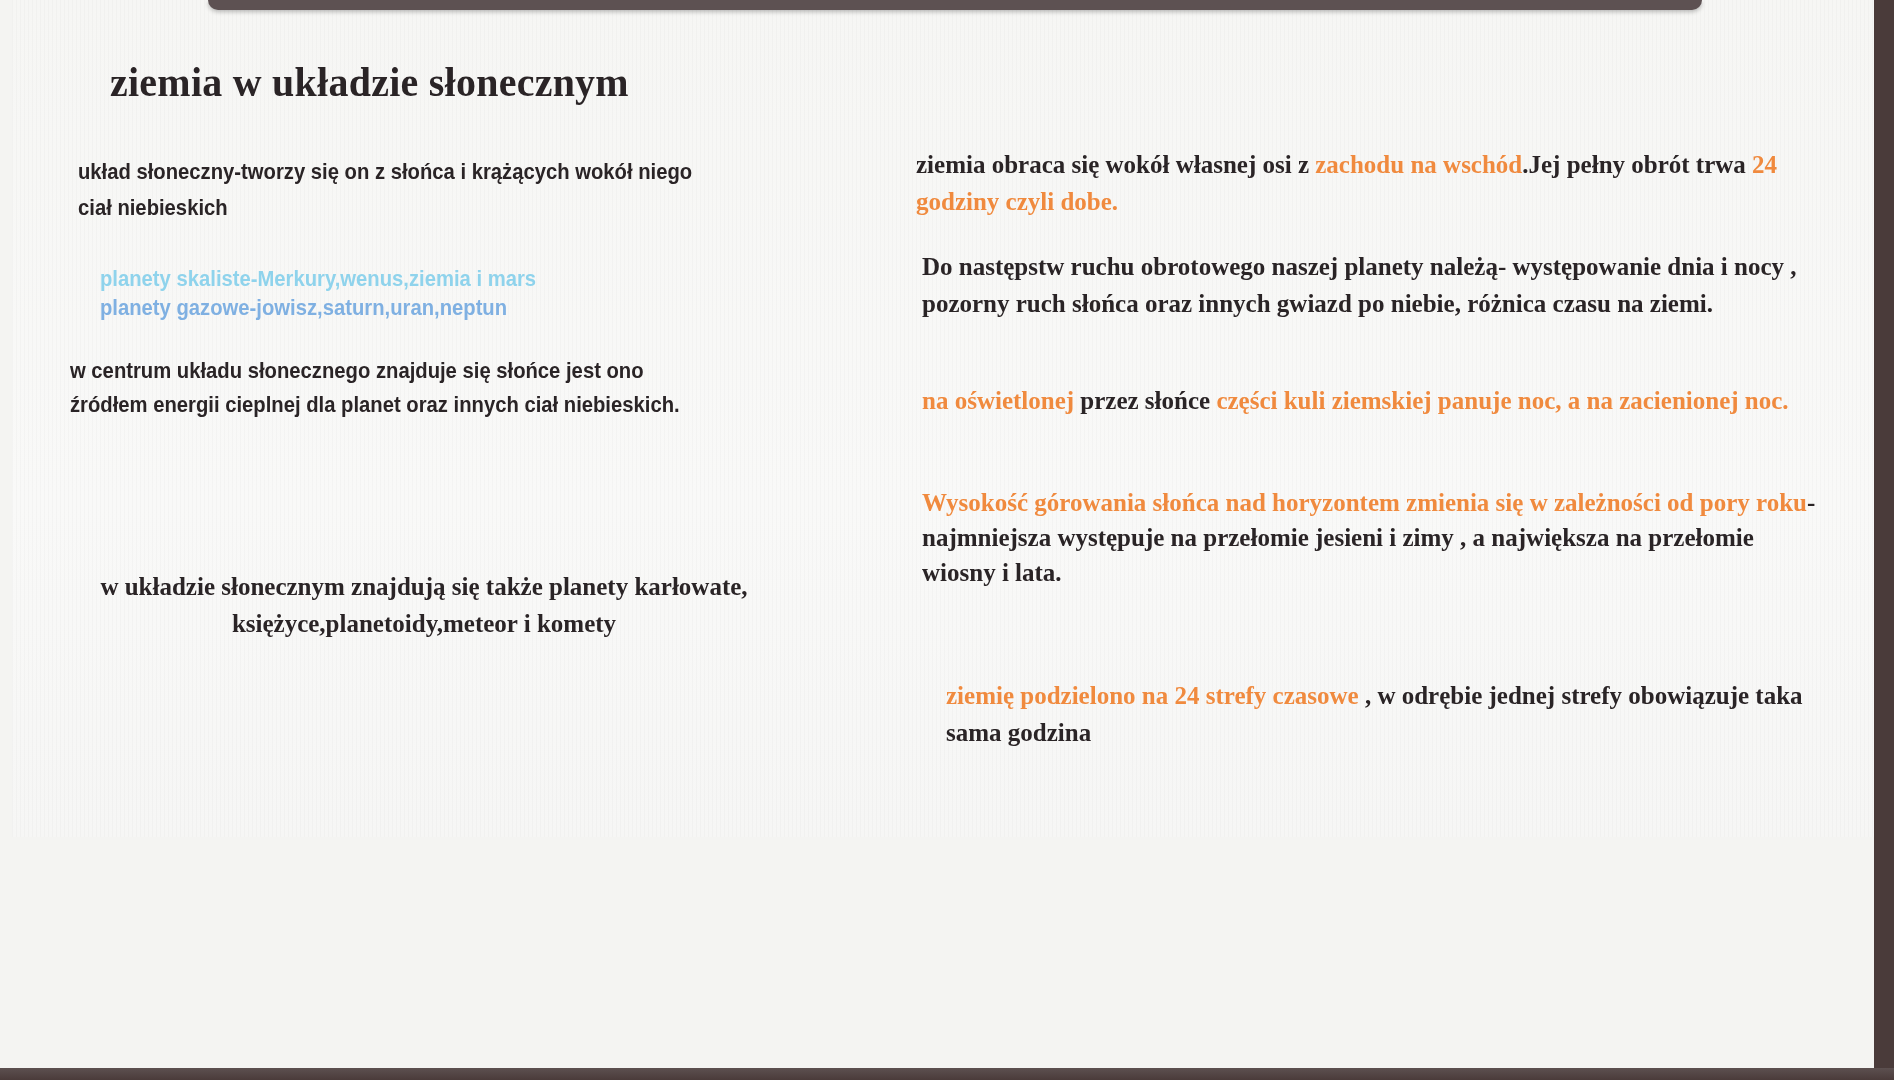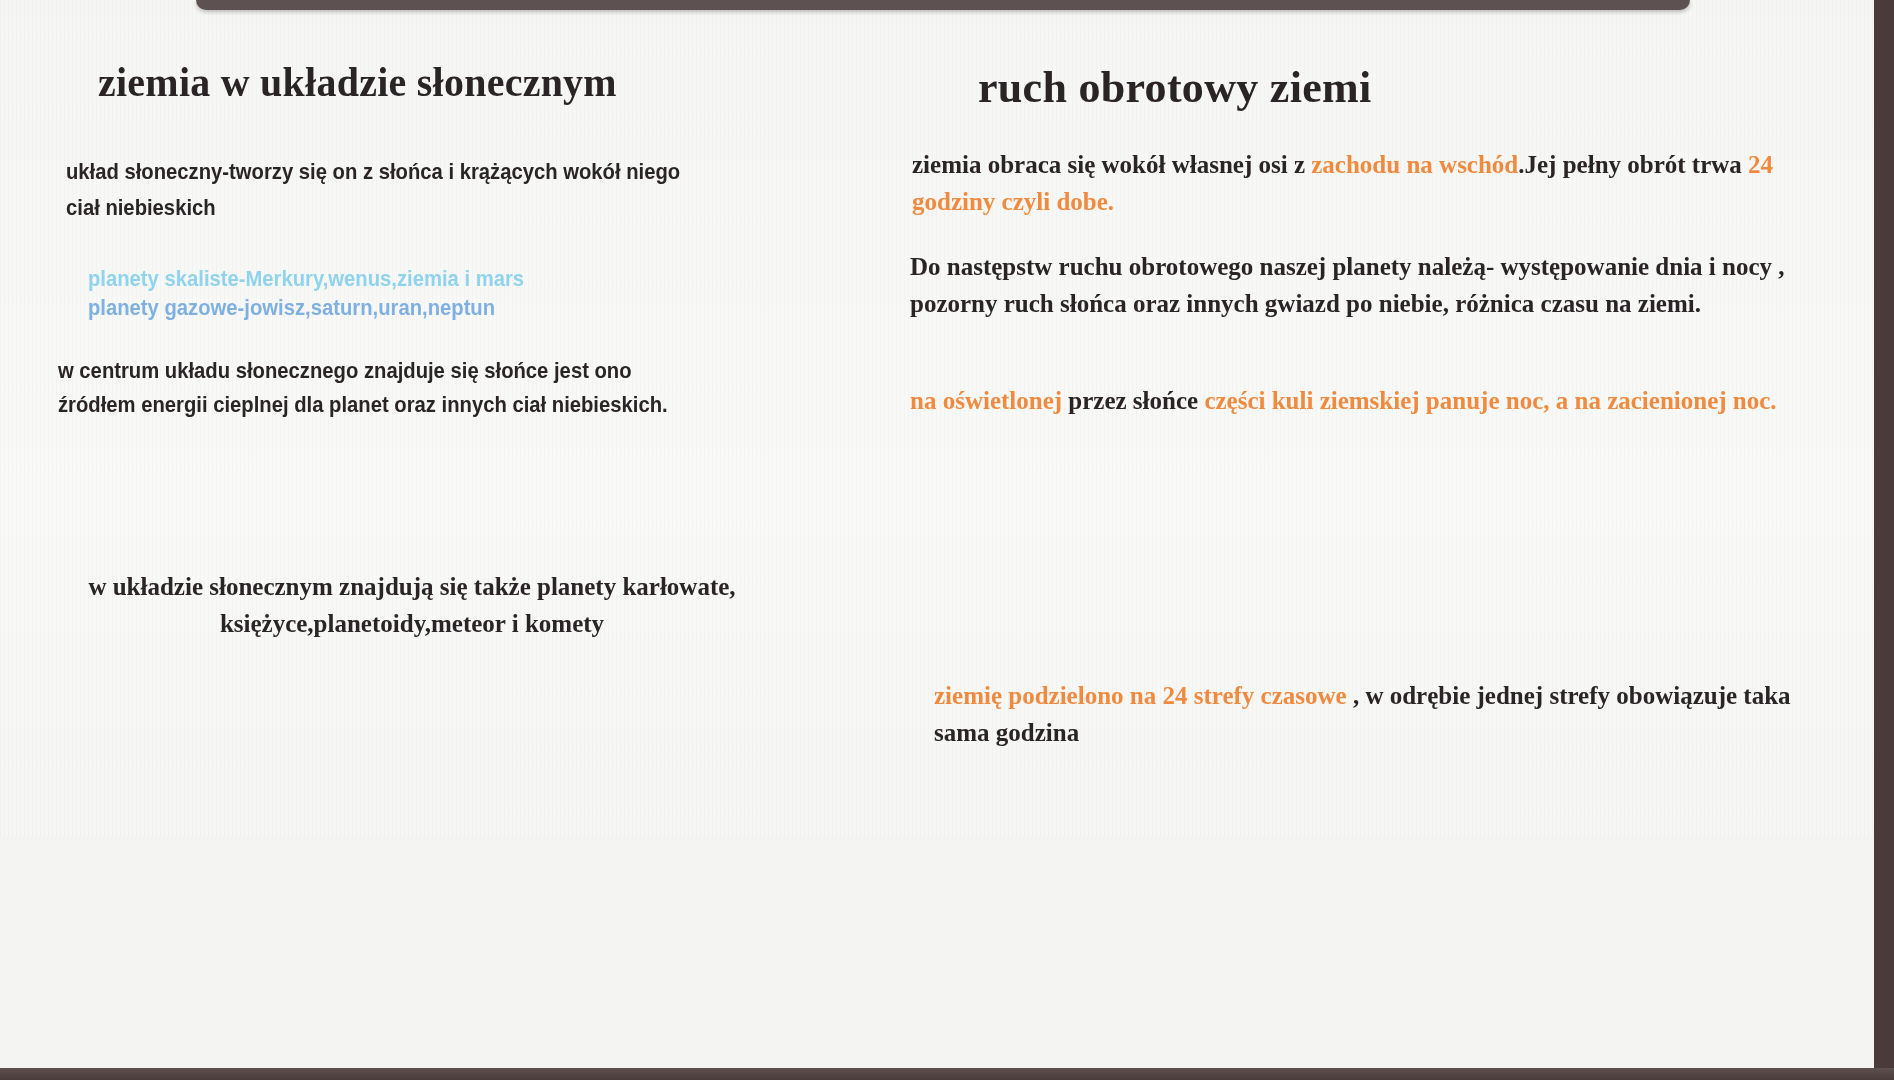--- a/index.html
+++ b/index.html
@@ -2,21 +2,21 @@
 <html><head>
 <meta charset="utf-8">
 <style>
   html, body { margin:0; padding:0; }
   body {
     width:1894px; height:1080px; overflow:hidden; position:relative;
     background:#f4f4f2;
     font-family:"Liberation Serif", "DejaVu Serif", serif;
   }
   .slide {
-    position:absolute; left:0; top:0; width:1876px; height:837px;
+    position:absolute; left:12px; top:0; width:1876px; height:837px;
     background:
       repeating-linear-gradient(90deg, rgba(0,0,0,0.018) 0 1px, transparent 1px 4px),
       linear-gradient(180deg, #f6f6f4 0%, #f9f9f8 60%, #f6f6f5 100%);
   }
   .frame-right {
     position:absolute; left:1874px; top:0; width:20px; height:1080px;
     background:#4a3b3a;
   }
   .frame-bottom {
     position:absolute; left:0; top:1068px; width:1894px; height:12px;
@@ -43,49 +43,51 @@
   .cyan { color:#8fd3ec; }
   .blue { color:#7fb0e2; }
   .bluetext { color:#8eb3df; }
 
   #lp1 { left:66px; top:154px; width:700px; }
   #lp2 { left:88px; top:264px; line-height:29px; font-size:22px; }
   #lp3 { left:58px; top:354px; width:700px; line-height:34px; }
   #lp4 { left:66px; top:505px; font-size:25px; }
   #lp5 { left:62px; top:568px; width:700px;text-align:center; }
 
-  #rp1 { left:904px; top:146px; width:900px;margin-left:8px; }
+  #rp1 { left:904px; top:146px; width:900px; }
   #rp2 { left:910px; top:248px; width:900px; }
   #rp3 { left:910px; top:384px; width:900px; line-height:34px; }
   #rp4 { left:910px; top:485px; width:900px; line-height:35px; }
   #rp5 { left:906px; top:677px; width:900px;margin-left:28px; }
 </style>
 </head>
 <body>
 
 <div class="slide">
   <div class="top-bar"></div>
 
   <h1 class="title left">ziemia w układzie słonecznym</h1>
-  <h1 class="title right">ruch obrotowy ziemi</h1>
 
   <p id="lp1" class="p sans">układ słoneczny-tworzy się on z słońca i krążących wokół niego ciał niebieskich</p>
   <div id="lp2" class="p sans">
     <div class="cyan">planety skaliste-Merkury,wenus,ziemia i mars</div>
     <div class="blue">planety gazowe-jowisz,saturn,uran,neptun</div>
   </div>
   <p id="lp3" class="p sans">w centrum układu słonecznego znajduje się słońce jest ono źródłem energii cieplnej dla planet oraz innych ciał niebieskich.</p>
   <p id="lp5" class="p serif">w układzie słonecznym znajdują się także planety karłowate, księżyce,planetoidy,meteor i komety</p>
 
   <p id="rp1" class="p serif">
     <span>ziemia obraca się wokół własnej osi z </span><span class="orange">zachodu na wschód</span><span>.Jej pełny obrót trwa </span><span class="orange">24 godziny czyli dobe.</span>
   </p>
   <p id="rp3" class="p serif">
     <span class="orange">na oświetlonej</span><span> przez słońce </span><span class="orange">części kuli ziemskiej panuje noc, a na zacienionej noc.</span>
   </p>
   <p id="rp2" class="p serif">Do następstw ruchu obrotowego naszej planety należą- występowanie dnia i nocy , pozorny ruch słońca oraz innych gwiazd po niebie, różnica czasu na ziemi.</p>
+  <p id="rp4" class="p serif">
+    <span class="orange">Wysokość górowania słońca nad horyzontem zmienia się w zależności od pory roku</span><span>-najmniejsza występuje na przełomie jesieni i zimy , a największa na przełomie wiosny i lata.</span>
+  </p>
   <p id="rp5" class="p serif">
     <span class="orange">ziemię podzielono na 24 strefy czasowe</span><span> , w odrębie jednej strefy obowiązuje taka sama godzina</span>
   </p>
 </div>
 
 <div class="frame-right"></div>
 <div class="frame-bottom"></div>
 
 </body></html>

